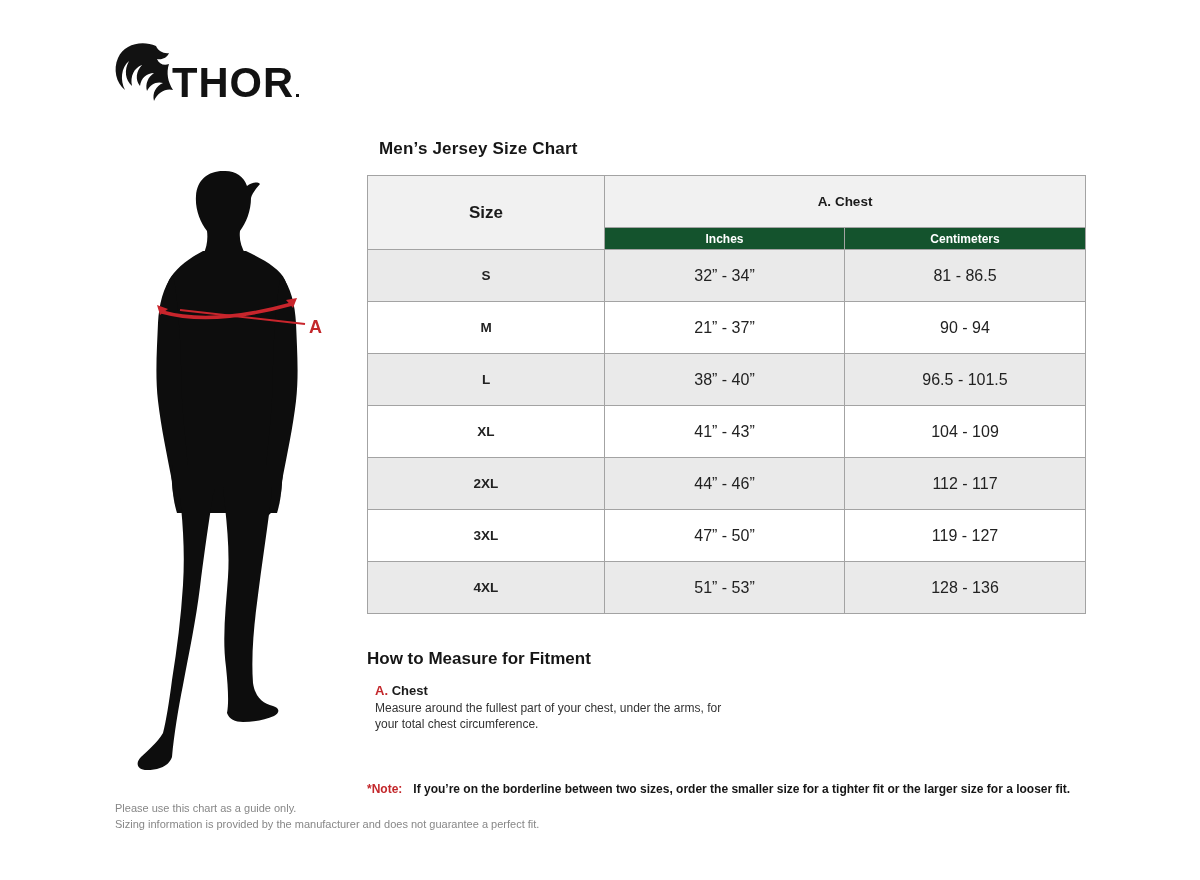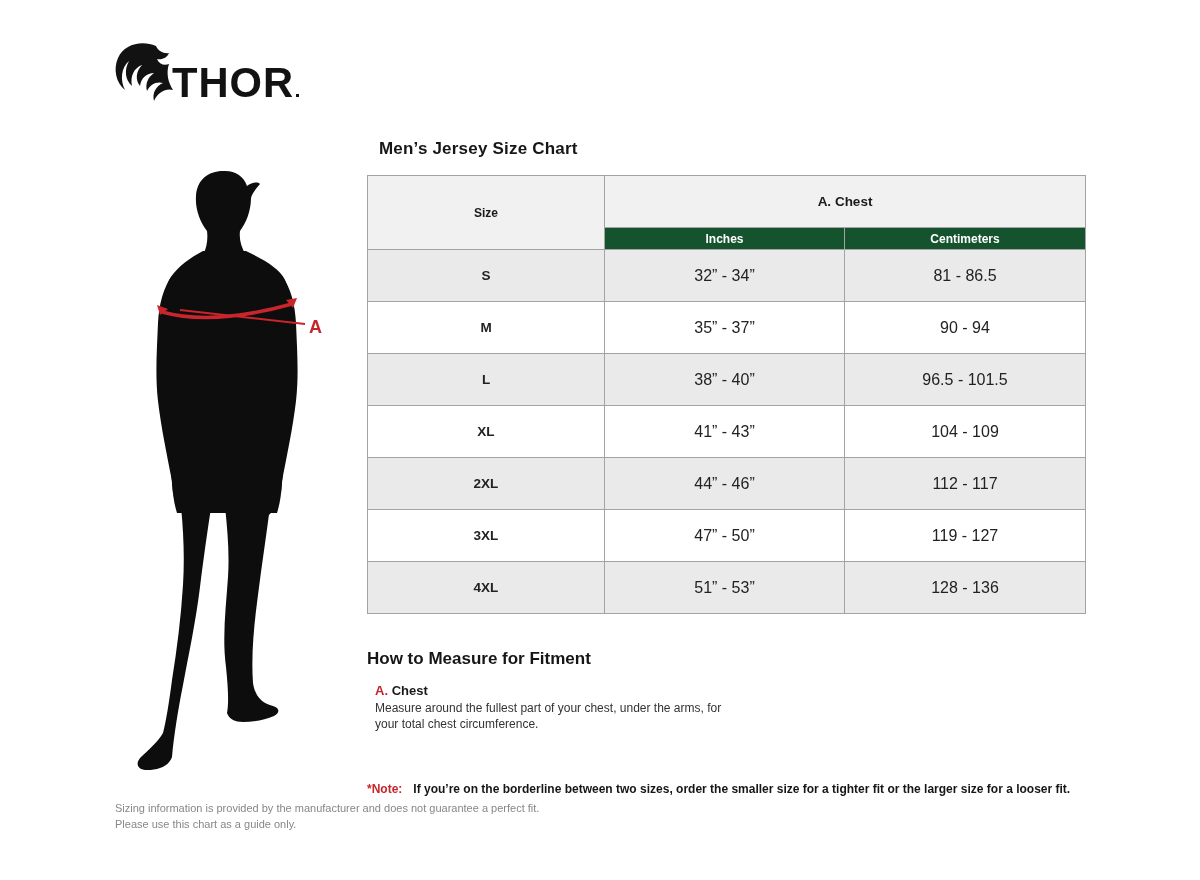--- a/index.html
+++ b/index.html
@@ -11,21 +11,21 @@
   .logo{position:absolute;left:112px;top:40px;width:190px;height:70px;}
   
   .figure{position:absolute;left:133px;top:163px;width:202px;height:615px;}
   
   .content{position:absolute;left:367px;top:139px;width:718px;}
   .chart-title{font-size:17px;font-weight:bold;color:#161616;margin:0 0 16px 12px;letter-spacing:.2px;}
   table.size-table{border-collapse:collapse;table-layout:fixed;width:718px;}
   table.size-table td,table.size-table th{
     border:1px solid #a3a3a3;text-align:center;vertical-align:middle;padding:0;
   }
-  th.size-head{background:#f1f1f1;font-size:12px;font-weight:bold;color:#1a1a1a;width:237px;}
+  th.size-head{background:#f1f1f1;font-size:17px;font-weight:bold;color:#1a1a1a;width:237px;}
   th.chest-head{background:#f1f1f1;font-size:13.5px;font-weight:bold;color:#1a1a1a;height:51px;}
   th.unit-bar{background:#14532d;color:#fff;font-size:12px;font-weight:bold;height:21px;}
   td.cell{height:51px;font-size:16px;color:#222;}
   td.size-cell{font-weight:bold;font-size:13.5px;}
   tr.stripe td{background:#eaeaea;}
   tr.plain td{background:#ffffff;}
   
   .how-title{font-size:17px;font-weight:bold;color:#161616;margin:35px 0 14px 0;}
   .measure-block{margin-left:8px;width:360px;}
   .measure-label{font-size:13px;font-weight:bold;color:#1a1a1a;margin-bottom:3px;}
@@ -115,21 +115,21 @@
           <th class="unit-bar">Inches</th>
           <th class="unit-bar">Centimeters</th>
         </tr>
         <tr class="stripe">
           <td class="cell size-cell">S</td>
           <td class="cell">32” - 34”</td>
           <td class="cell">81 - 86.5</td>
         </tr>
         <tr class="plain">
           <td class="cell size-cell">M</td>
-          <td class="cell">35” - 37”</td>
+          <td class="cell">21” - 37”</td>
           <td class="cell">90 - 94</td>
         </tr>
         <tr class="stripe">
           <td class="cell size-cell">L</td>
           <td class="cell">38” - 40”</td>
           <td class="cell">96.5 - 101.5</td>
         </tr>
         <tr class="plain">
           <td class="cell size-cell">XL</td>
           <td class="cell">41” - 43”</td>
@@ -162,17 +162,17 @@
       </div>
       <div class="measure-desc">Measure around the fullest part of your chest, under the arms, for your total chest circumference.</div>
     </div>
 
     <div class="note-line">
       <span class="note-prefix">*Note:</span><span>If you’re on the borderline between two sizes, order the smaller size for a tighter fit or the larger size for a looser fit.</span>
     </div>
   </div>
 
   <div class="footer">
+    <div>Please use this chart as a guide only.</div>
     <div>Sizing information is provided by the manufacturer and does not guarantee a perfect fit.</div>
-    <div>Please use this chart as a guide only.</div>
   </div>
 
 </div>
 
 </body></html>

